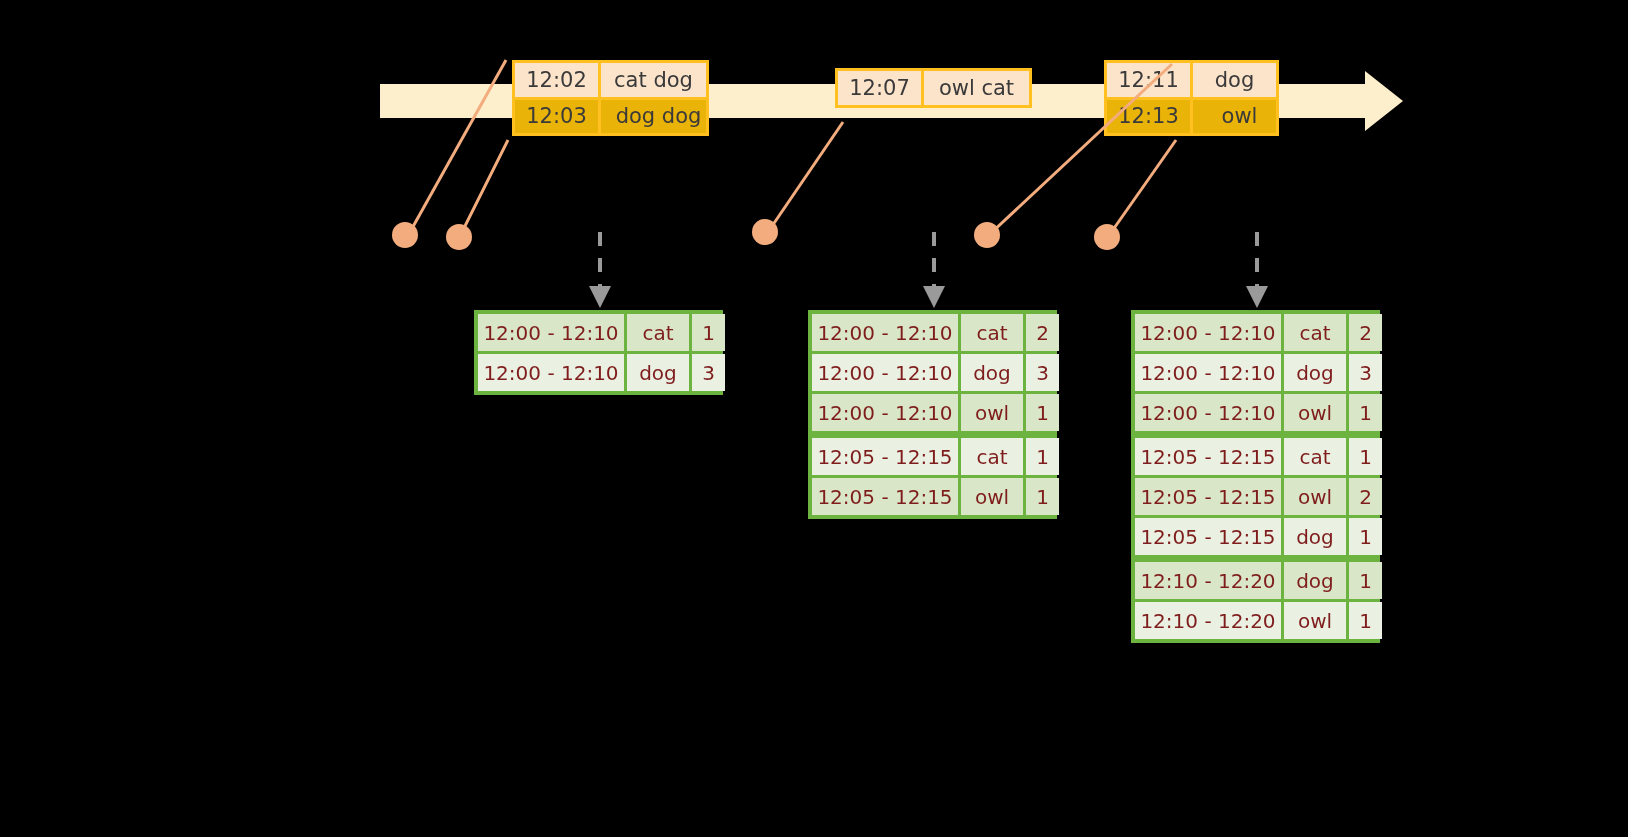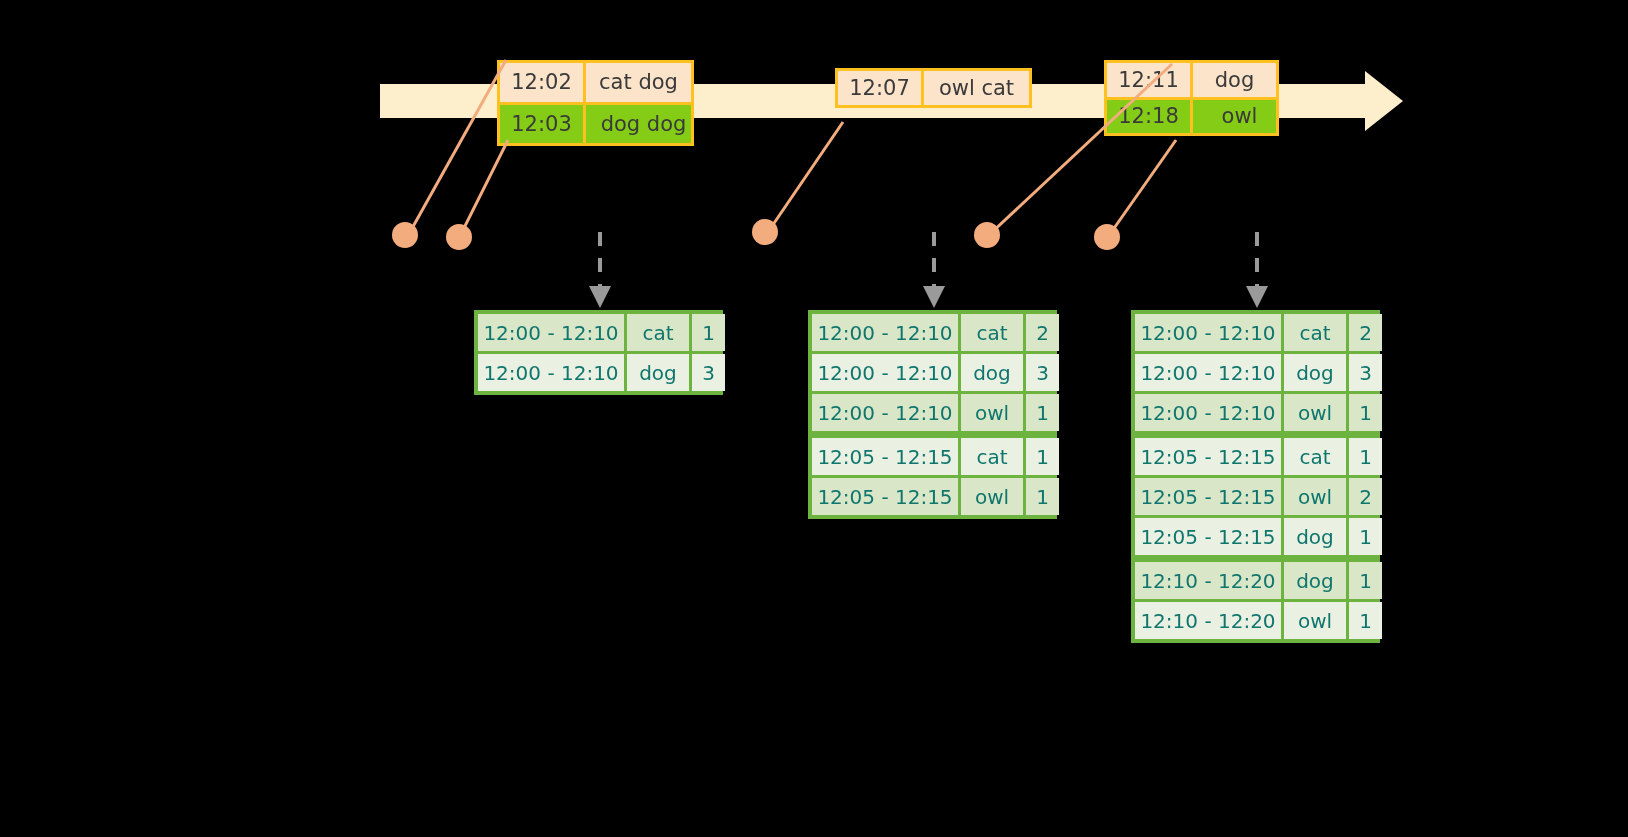--- a/index.html
+++ b/index.html
@@ -11,57 +11,57 @@
   .tl-arrow{position:absolute;width:0;height:0;
             border-top:30px solid transparent;border-bottom:30px solid transparent;
             border-left:38px solid #FDEFCC;}
 
   
   .ev-box{position:absolute;border:3px solid #FFC020;box-sizing:border-box;
           display:flex;flex-direction:column;}
   .ev-row{display:flex;flex:1;box-sizing:border-box;}
   .ev-row + .ev-row{border-top:3px solid #FFC020;}
   .ev-row.shade-a{background:#FCE4CB;}
-  .ev-row.shade-b{background:#84cc16;gap:10px;}
+  .ev-row.shade-b{background:#eab308;gap:10px;}
   .ev-time{width:86px;box-sizing:border-box;border-right:3px solid #FFC020;
            display:flex;align-items:center;justify-content:center;
            font-size:21px;color:#3a3a3a;}
   .ev-val{flex:1;box-sizing:border-box;display:flex;align-items:center;
           justify-content:center;font-size:21px;color:#3a3a3a;}
 
   
   .dot{position:absolute;width:26px;height:26px;border-radius:50%;
        background:#F3AC7D;}
   .conn{position:absolute;overflow:visible;pointer-events:none;}
 
   
   .dash-arrow{position:absolute;overflow:visible;}
 
   
   .gtable{position:absolute;border:4px solid #6DB33F;box-sizing:border-box;
           background:#6DB33F;display:flex;flex-direction:column;gap:3px;padding:0;}
   .grow{display:flex;gap:3px;height:37px;}
   .grow.sep{margin-top:4px;}
   .gcell{display:flex;align-items:center;justify-content:center;
-         font-size:20px;color:#0f766e;box-sizing:border-box;}
+         font-size:20px;color:#7f1d1d;box-sizing:border-box;}
   .gcell.c1{flex:0 0 var(--w1);}
   .gcell.c2{flex:0 0 var(--w2);text-align:center;}
   .gcell.c3{flex:0 0 var(--w3);}
   .sh-a{background:#D9E7C8;}
   .sh-b{background:#EAF1E3;}
 </style>
 </head>
 <body>
 
 <div id="stage">
 
   <div class="tl-bar" style="left:380px;top:84px;width:985px;height:34px;"></div>
   <div class="tl-arrow" style="left:1365px;top:71px;"></div>
 
-  <div class="ev-box" style="left:497px;top:60px;width:197px;height:86px;">
+  <div class="ev-box" style="left:512px;top:60px;width:197px;height:76px;">
     <div class="ev-row shade-a">
       <div class="ev-time">12:02</div>
       <div class="ev-val">cat dog</div>
     </div>
     <div class="ev-row shade-b">
       <div class="ev-time">12:03</div>
       <div class="ev-val">dog dog</div>
     </div>
   </div>
 
@@ -71,21 +71,21 @@
       <div class="ev-val">owl cat</div>
     </div>
   </div>
 
   <div class="ev-box" style="left:1104px;top:60px;width:175px;height:76px;">
     <div class="ev-row shade-a">
       <div class="ev-time">12:11</div>
       <div class="ev-val">dog</div>
     </div>
     <div class="ev-row shade-b">
-      <div class="ev-time">12:18</div>
+      <div class="ev-time">12:13</div>
       <div class="ev-val">owl</div>
     </div>
   </div>
 
   <svg class="conn" style="left:0;top:0;width:1628px;height:837px;">
     <line x1="410" y1="232" x2="506" y2="60" stroke="#F3AC7D" stroke-width="3"></line>
     <line x1="462" y1="232" x2="508" y2="140" stroke="#F3AC7D" stroke-width="3"></line>
     <line x1="768" y1="232" x2="843" y2="122" stroke="#F3AC7D" stroke-width="3"></line>
     <line x1="990" y1="234" x2="1172" y2="64" stroke="#F3AC7D" stroke-width="3"></line>
     <line x1="1110" y1="234" x2="1176" y2="140" stroke="#F3AC7D" stroke-width="3"></line>

